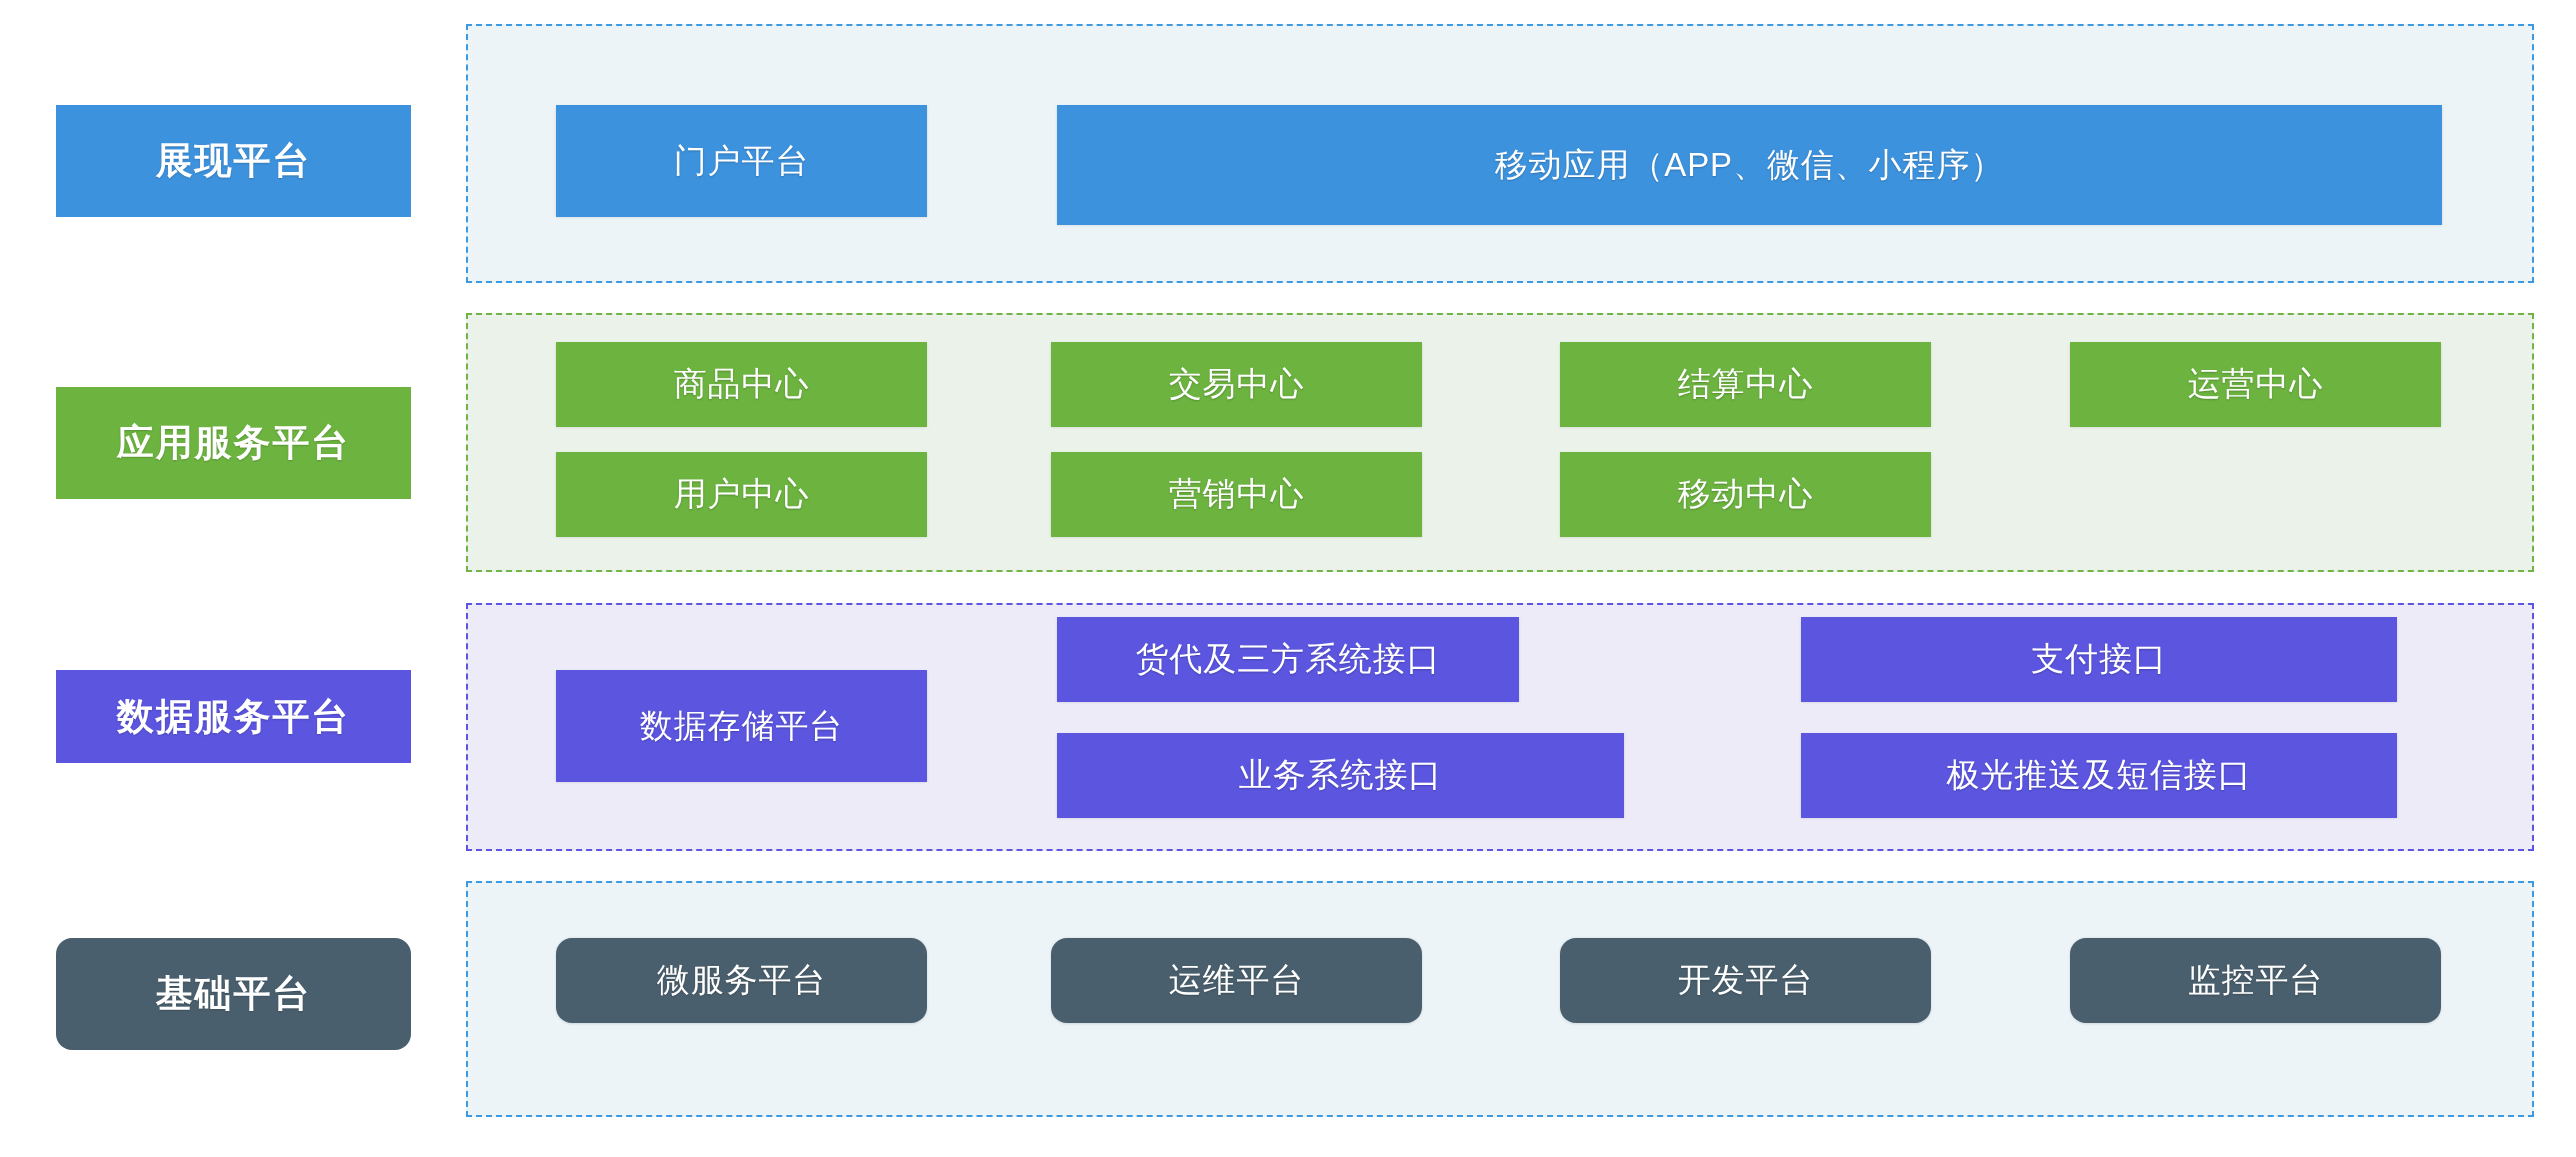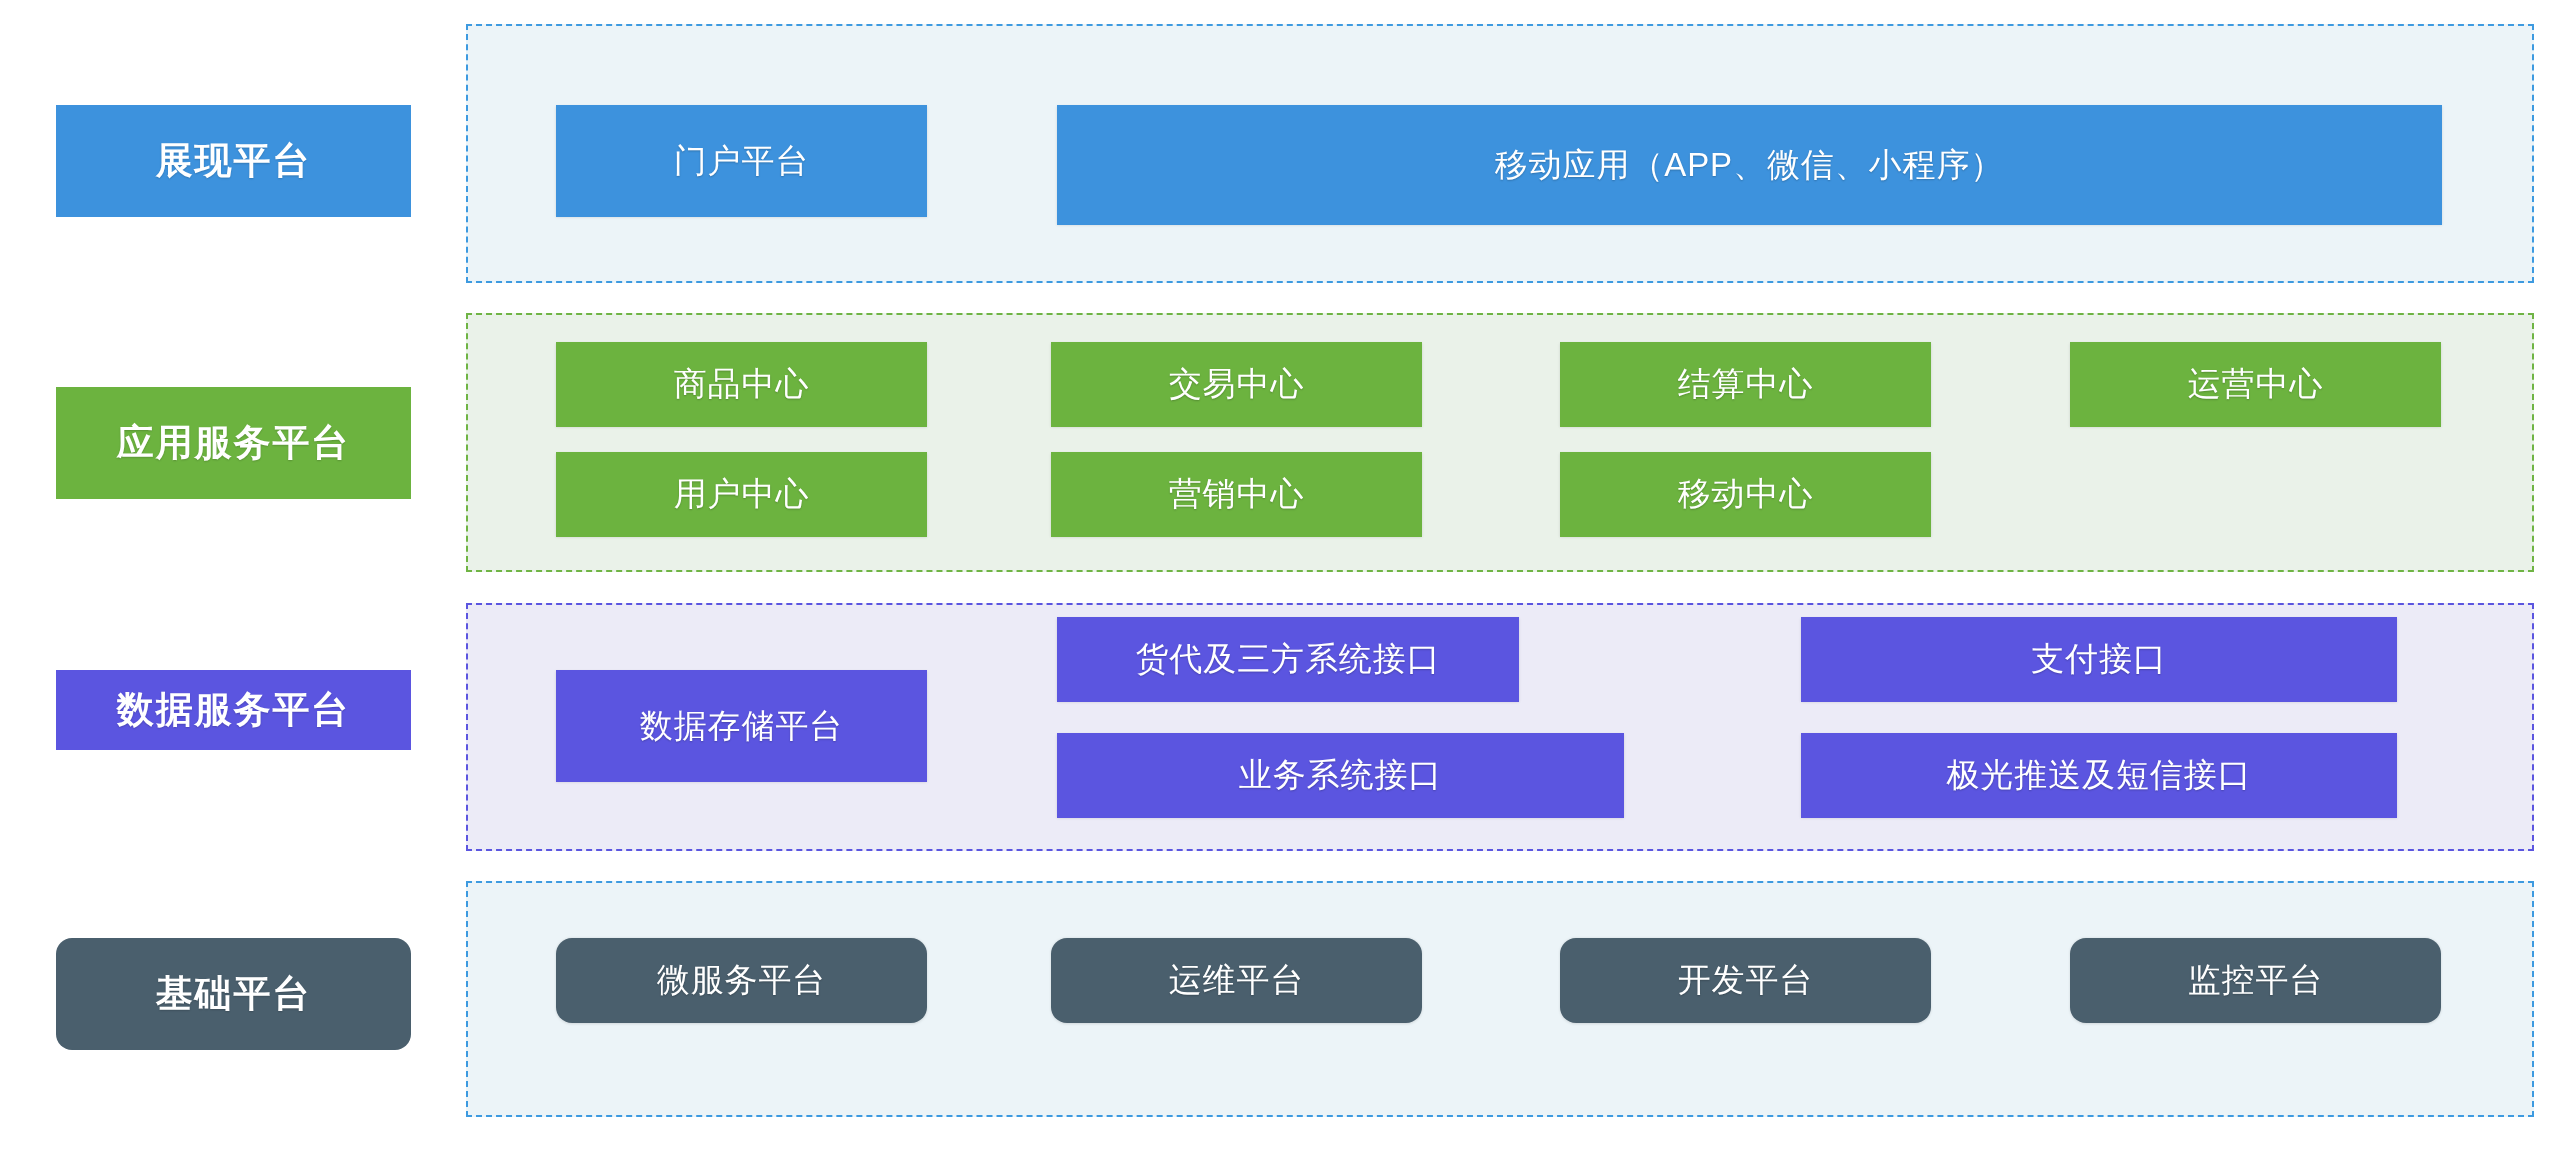--- a/index.html
+++ b/index.html
@@ -103,21 +103,21 @@
   <div class="node c-green" style="left:556px;top:452px;width:371px;height:85px;">
     <span>用户中心</span>
   </div>
   <div class="node c-green" style="left:1051px;top:452px;width:371px;height:85px;">
     <span>营销中心</span>
   </div>
   <div class="node c-green" style="left:1560px;top:452px;width:371px;height:85px;">
     <span>移动中心</span>
   </div>
 
-  <div class="layer-label c-purple" style="top:670px;height:80px;">
+  <div class="layer-label c-purple" style="top:670px;height:93px;">
     <span>数据服务平台</span>
   </div>
 
   <div class="layer-band purple" style="top:603px;height:248px;"></div>
 
   <div class="node c-purple" style="left:556px;top:670px;width:371px;height:112px;">
     <span>数据存储平台</span>
   </div>
 
   <div class="node c-purple" style="left:1057px;top:617px;width:462px;height:85px;">

